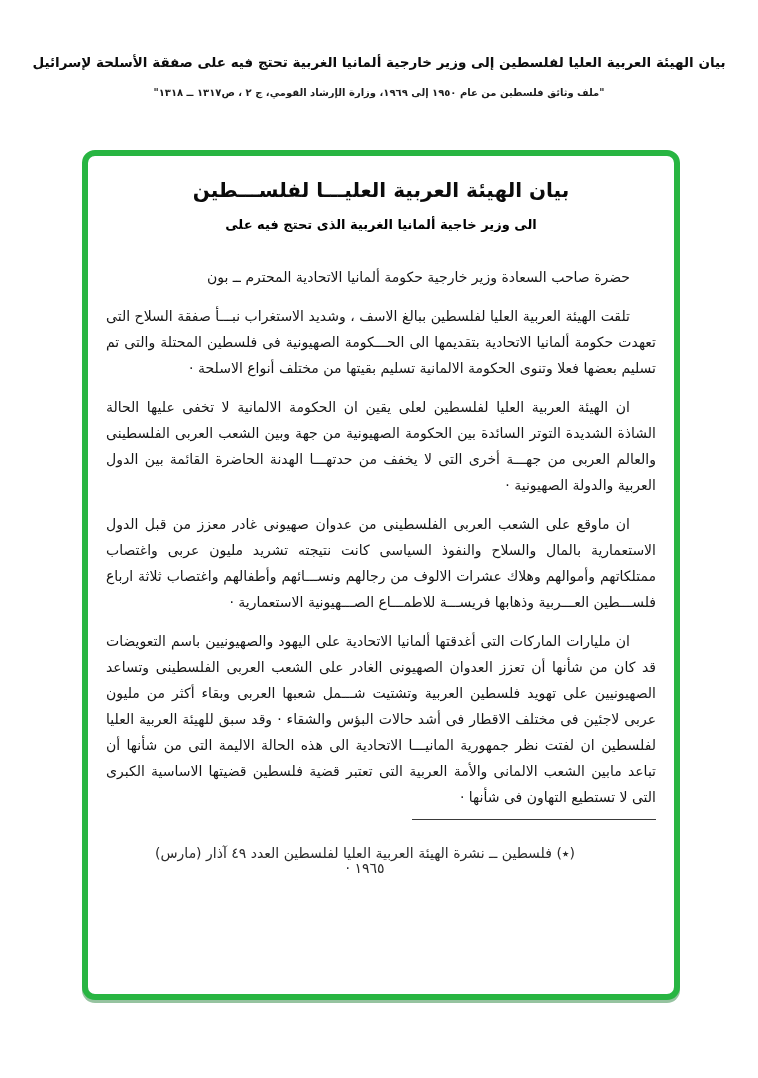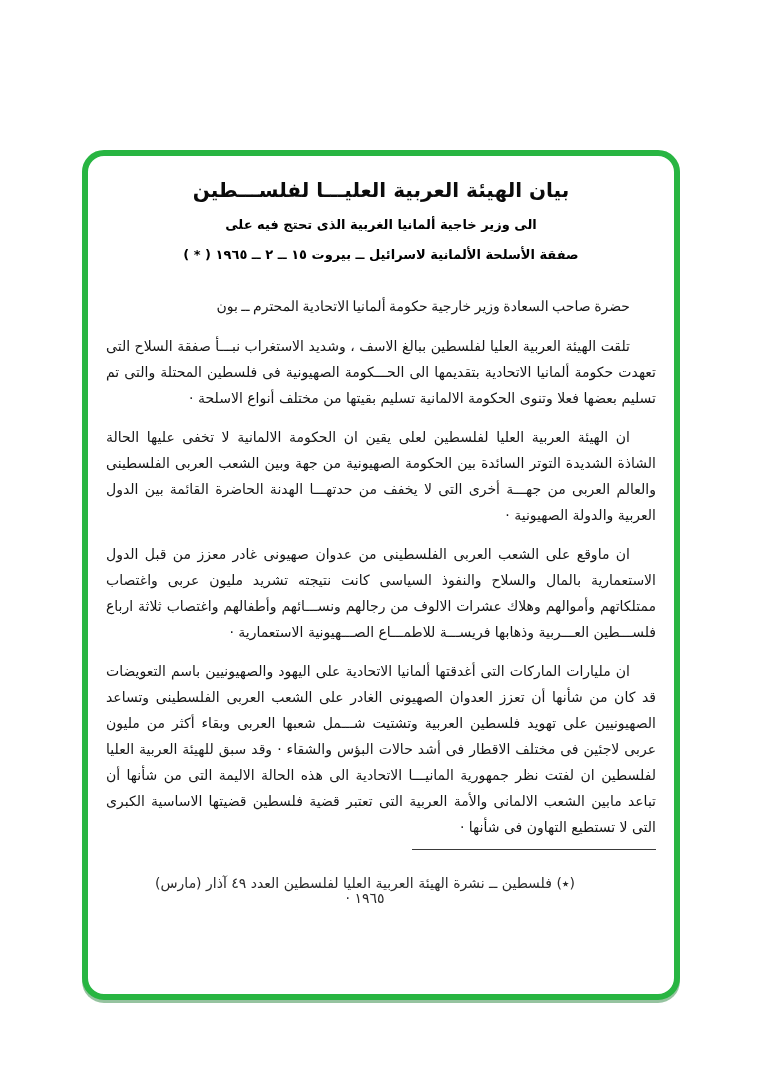--- a/index.html
+++ b/index.html
@@ -34,21 +34,21 @@
     letter-spacing: 0.2px;
   }
   .frame {
     position: absolute;
     left: 82px;
     top: 150px;
     width: 598px;
     height: 850px;
     box-sizing: border-box;
     border: 6px solid #28b542;
-    border-radius: 22px;
+    border-radius: 13px;
     box-shadow: 0 3px 0 rgba(23, 122, 44, 0.45);
     background: #ffffff;
     overflow: hidden;
   }
   .doc {
     direction: rtl;
     padding: 16px 18px 0 18px;
   }
   .doc-title {
     text-align: center;
@@ -65,21 +65,20 @@
     color: #000000;
     margin-top: 11px;
     line-height: 19px;
   }
   .salutation {
     margin: 30px 0 0 0;
     font-size: 14px;
     line-height: 26px;
     text-indent: 26px;
     text-align: right;
-    font-family: Liberation Serif, serif;
   }
   p.body-par {
     font-size: 14px;
     line-height: 26px;
     text-align: justify;
     text-indent: 26px;
     margin: 13px 0 0 0;
     color: #161616;
   }
   .footnote-rule {
@@ -96,29 +95,32 @@
     padding-left: 40px;
     line-height: 15px;
     text-align: center;
   }
 </style>
 </head>
 <body>
 
 <div class="page">
 
+  <div class="outer-header">
+    <div class="outer-title">بيان الهيئة العربية العليا لفلسطين إلى وزير خارجية ألمانيا الغربية تحتج فيه على صفقة الأسلحة لإسرائيل</div>
+    <div class="outer-source">"ملف وثائق فلسطين من عام ١٩٥٠ إلى ١٩٦٩، وزارة الإرشاد القومي، ج ٢ ، ص١٣١٧ ــ ١٣١٨"</div>
+  </div>
 
   <div class="frame" style="border-color: rgb(40, 181, 66);">
     <div class="doc">
 
       <div class="doc-title">بيان الهيئة العربية العليـــا لفلســـطين</div>
 
       <div class="doc-subtitle">الى وزير خاجية ألمانيا الغربية الذى تحتج فيه على</div>
 
-      <div class="doc-subtitle">صفقة الأسلحة الألمانية لاسرائيل ــ بيروت ١٥ ــ ٢ ــ ١٩٦٥ ( * )</div>
 
       <div class="salutation">حضرة صاحب السعادة وزير خارجية حكومة ألمانيا الاتحادية المحترم ــ بون</div>
 
       <p class="body-par">تلقت الهيئة العربية العليا لفلسطين ببالغ الاسف ، وشديد الاستغراب نبـــأ صفقة السلاح التى تعهدت حكومة ألمانيا الاتحادية بتقديمها الى الحـــكومة الصهيونية فى فلسطين المحتلة والتى تم تسليم بعضها فعلا وتنوى الحكومة الالمانية تسليم بقيتها من مختلف أنواع الاسلحة ·</p>
 
       <p class="body-par">ان الهيئة العربية العليا لفلسطين لعلى يقين ان الحكومة الالمانية لا تخفى عليها الحالة الشاذة الشديدة التوتر السائدة بين الحكومة الصهيونية من جهة وبين الشعب العربى الفلسطينى والعالم العربى من جهـــة أخرى التى لا يخفف من حدتهـــا الهدنة الحاضرة القائمة بين الدول العربية والدولة الصهيونية ·</p>
 
       <p class="body-par">ان ماوقع على الشعب العربى الفلسطينى من عدوان صهيونى غادر معزز من قبل الدول الاستعمارية بالمال والسلاح والنفوذ السياسى كانت نتيجته تشريد مليون عربى واغتصاب ممتلكاتهم وأموالهم وهلاك عشرات الالوف من رجالهم ونســـائهم وأطفالهم واغتصاب ثلاثة ارباع فلســـطين العـــربية وذهابها فريســـة للاطمـــاع الصـــهيونية الاستعمارية ·</p>
 
       <p class="body-par">ان مليارات الماركات التى أغدقتها ألمانيا الاتحادية على اليهود والصهيونيين باسم التعويضات قد كان من شأنها أن تعزز العدوان الصهيونى الغادر على الشعب العربى الفلسطينى وتساعد الصهيونيين على تهويد فلسطين العربية وتشتيت شـــمل شعبها العربى وبقاء أكثر من مليون عربى لاجئين فى مختلف الاقطار فى أشد حالات البؤس والشقاء · وقد سبق للهيئة العربية العليا لفلسطين ان لفتت نظر جمهورية المانيـــا الاتحادية الى هذه الحالة الاليمة التى من شأنها أن تباعد مابين الشعب الالمانى والأمة العربية التى تعتبر قضية فلسطين قضيتها الاساسية الكبرى التى لا تستطيع التهاون فى شأنها ·</p>

